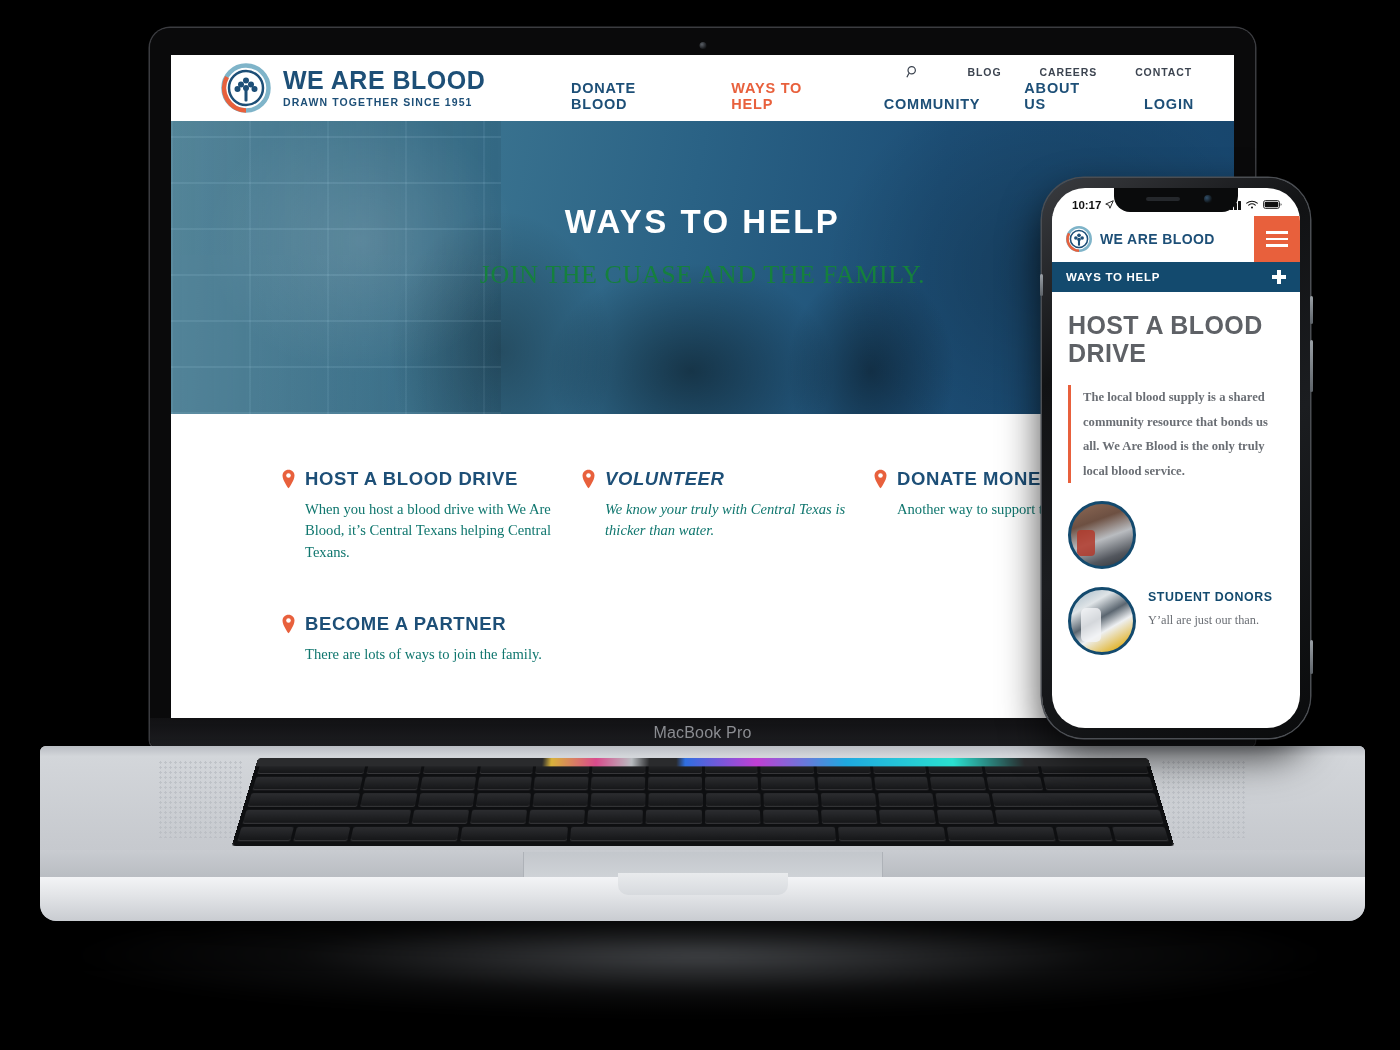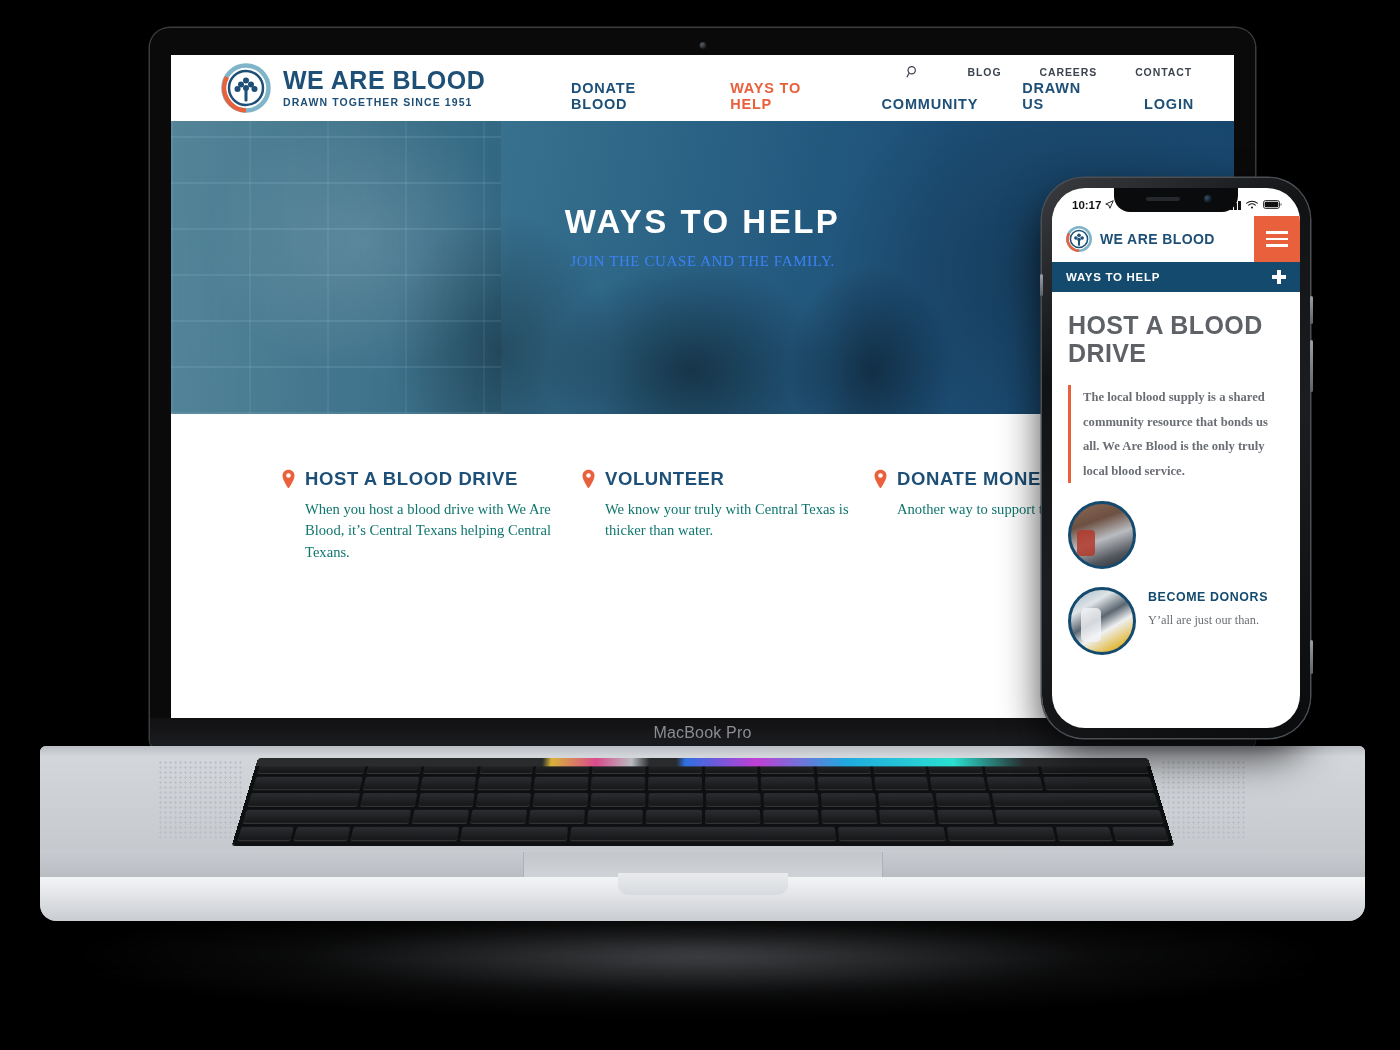--- a/index.html
+++ b/index.html
@@ -126,27 +126,27 @@
   .hero-stone {
     position:absolute; left:0; top:0; width: 330px; height: 100%;
     background:
       linear-gradient(90deg, rgba(140,185,200,.22), rgba(140,185,200,0) 100%),
       repeating-linear-gradient(0deg, rgba(255,255,255,.07) 0 2px, rgba(0,0,0,.05) 2px 46px),
       repeating-linear-gradient(90deg, rgba(255,255,255,.05) 0 2px, rgba(0,0,0,.04) 2px 78px);
     opacity:.85;
   }
   .hero-copy { position:absolute; left:0; right:0; top: 82px; text-align:center; }
   .hero-title { color:#fff; font-size: 33px; font-weight:800; letter-spacing: 2.5px; font-family:"Liberation Sans",sans-serif; }
-  .hero-sub { color:#3b82f6; font-size: 15px; font-family:"Liberation Serif", serif; letter-spacing:.6px; margin-top: 12px; }
+  .hero-sub { color:#15803d; font-size: 26px; font-family:"Liberation Serif", serif; letter-spacing:.6px; margin-top: 19px; }
 
   
   .content { background:#fff; padding: 54px 0 0 0; height: 304px; }
   .grid { display:flex; padding-left: 110px; gap: 0; }
   .card { width: 300px; }
-  .card.c2 { width: 292px; }
+  .card.c2 { width: 292px; font-style: italic; }
   .card-head { display:flex; align-items:center; gap: 9px; }
   .pin { width: 15px; height: 20px; flex: none; }
   .card-title { font-size: 18.5px; font-weight: 800; color:#1d4f77; letter-spacing: .6px; }
   .card-body { font-family:"Liberation Serif", serif; font-size: 14.6px; color:#0f766e; line-height: 1.47; margin-top: 9px; padding-left: 24px; }
   .row2 { padding-left: 110px; margin-top: 50px; }
 
   
   .phone { position:absolute; left: 1042px; top: 178px; width: 268px; height: 560px; }
   .phone-frame {
     position:absolute; inset:0; border-radius: 42px;
@@ -250,21 +250,21 @@
                 </svg>
               </span>
               <a href="#">BLOG</a>
               <a href="#">CAREERS</a>
               <a href="#">CONTACT</a>
             </div>
             <div class="nav-primary">
               <a href="#">DONATE BLOOD</a>
               <a href="#" class="active">WAYS TO HELP</a>
               <a href="#">COMMUNITY</a>
-              <a href="#">DRAWN US</a>
+              <a href="#">ABOUT US</a>
               <a href="#">LOGIN</a>
             </div>
           </div>
         </div>
 
         <div class="hero">
           <div class="hero-photo"></div>
           <div class="hero-stone"></div>
           <div class="hero-copy">
             <div class="hero-title">WAYS TO HELP</div>
@@ -309,20 +309,34 @@
                       <circle cx="8" cy="7.2" r="2.5" fill="#fff"></circle>
                     </svg>
                 </span>
                 <span class="card-title">DONATE MONEY</span>
               </div>
               <div class="card-body">Another way to support the m join the family.</div>
             </div>
 
           </div>
 
+          <div class="grid row2">
+            <div class="card">
+              <div class="card-head">
+                <span class="pin">
+                  <svg viewBox="0 0 16 22" width="15" height="20">
+                      <path d="M8 0.8C4.3.8 1.4 3.7 1.4 7.3c0 5 6.6 14 6.6 14s6.6-9 6.6-14C14.6 3.7 11.7.8 8 .8z" fill="#e8603c"></path>
+                      <circle cx="8" cy="7.2" r="2.5" fill="#fff"></circle>
+                    </svg>
+                </span>
+                <span class="card-title">BECOME A PARTNER</span>
+              </div>
+              <div class="card-body">There are lots of ways to join the family.</div>
+            </div>
+          </div>
         </div>
 
       </div>
 
       <div class="chin">
         <span>MacBook Pro</span>
       </div>
     </div>
 
     <div class="base">
@@ -493,21 +507,21 @@
           <p>The local blood supply is a shared community resource that bonds us all. We Are Blood is the only truly local blood service.</p>
         </div>
 
         <div class="ph-item">
           <div class="thumb t1"></div>
         </div>
 
         <div class="ph-item">
           <div class="thumb t2"></div>
           <div class="ph-item-txt">
-            <div class="ph-item-title">BECOME DONORS</div>
+            <div class="ph-item-title">STUDENT DONORS</div>
             <div class="ph-item-desc">Y’all are just our than.</div>
           </div>
         </div>
       </div>
     </div>
   </div>
 
 </div>
 
 </body></html>

